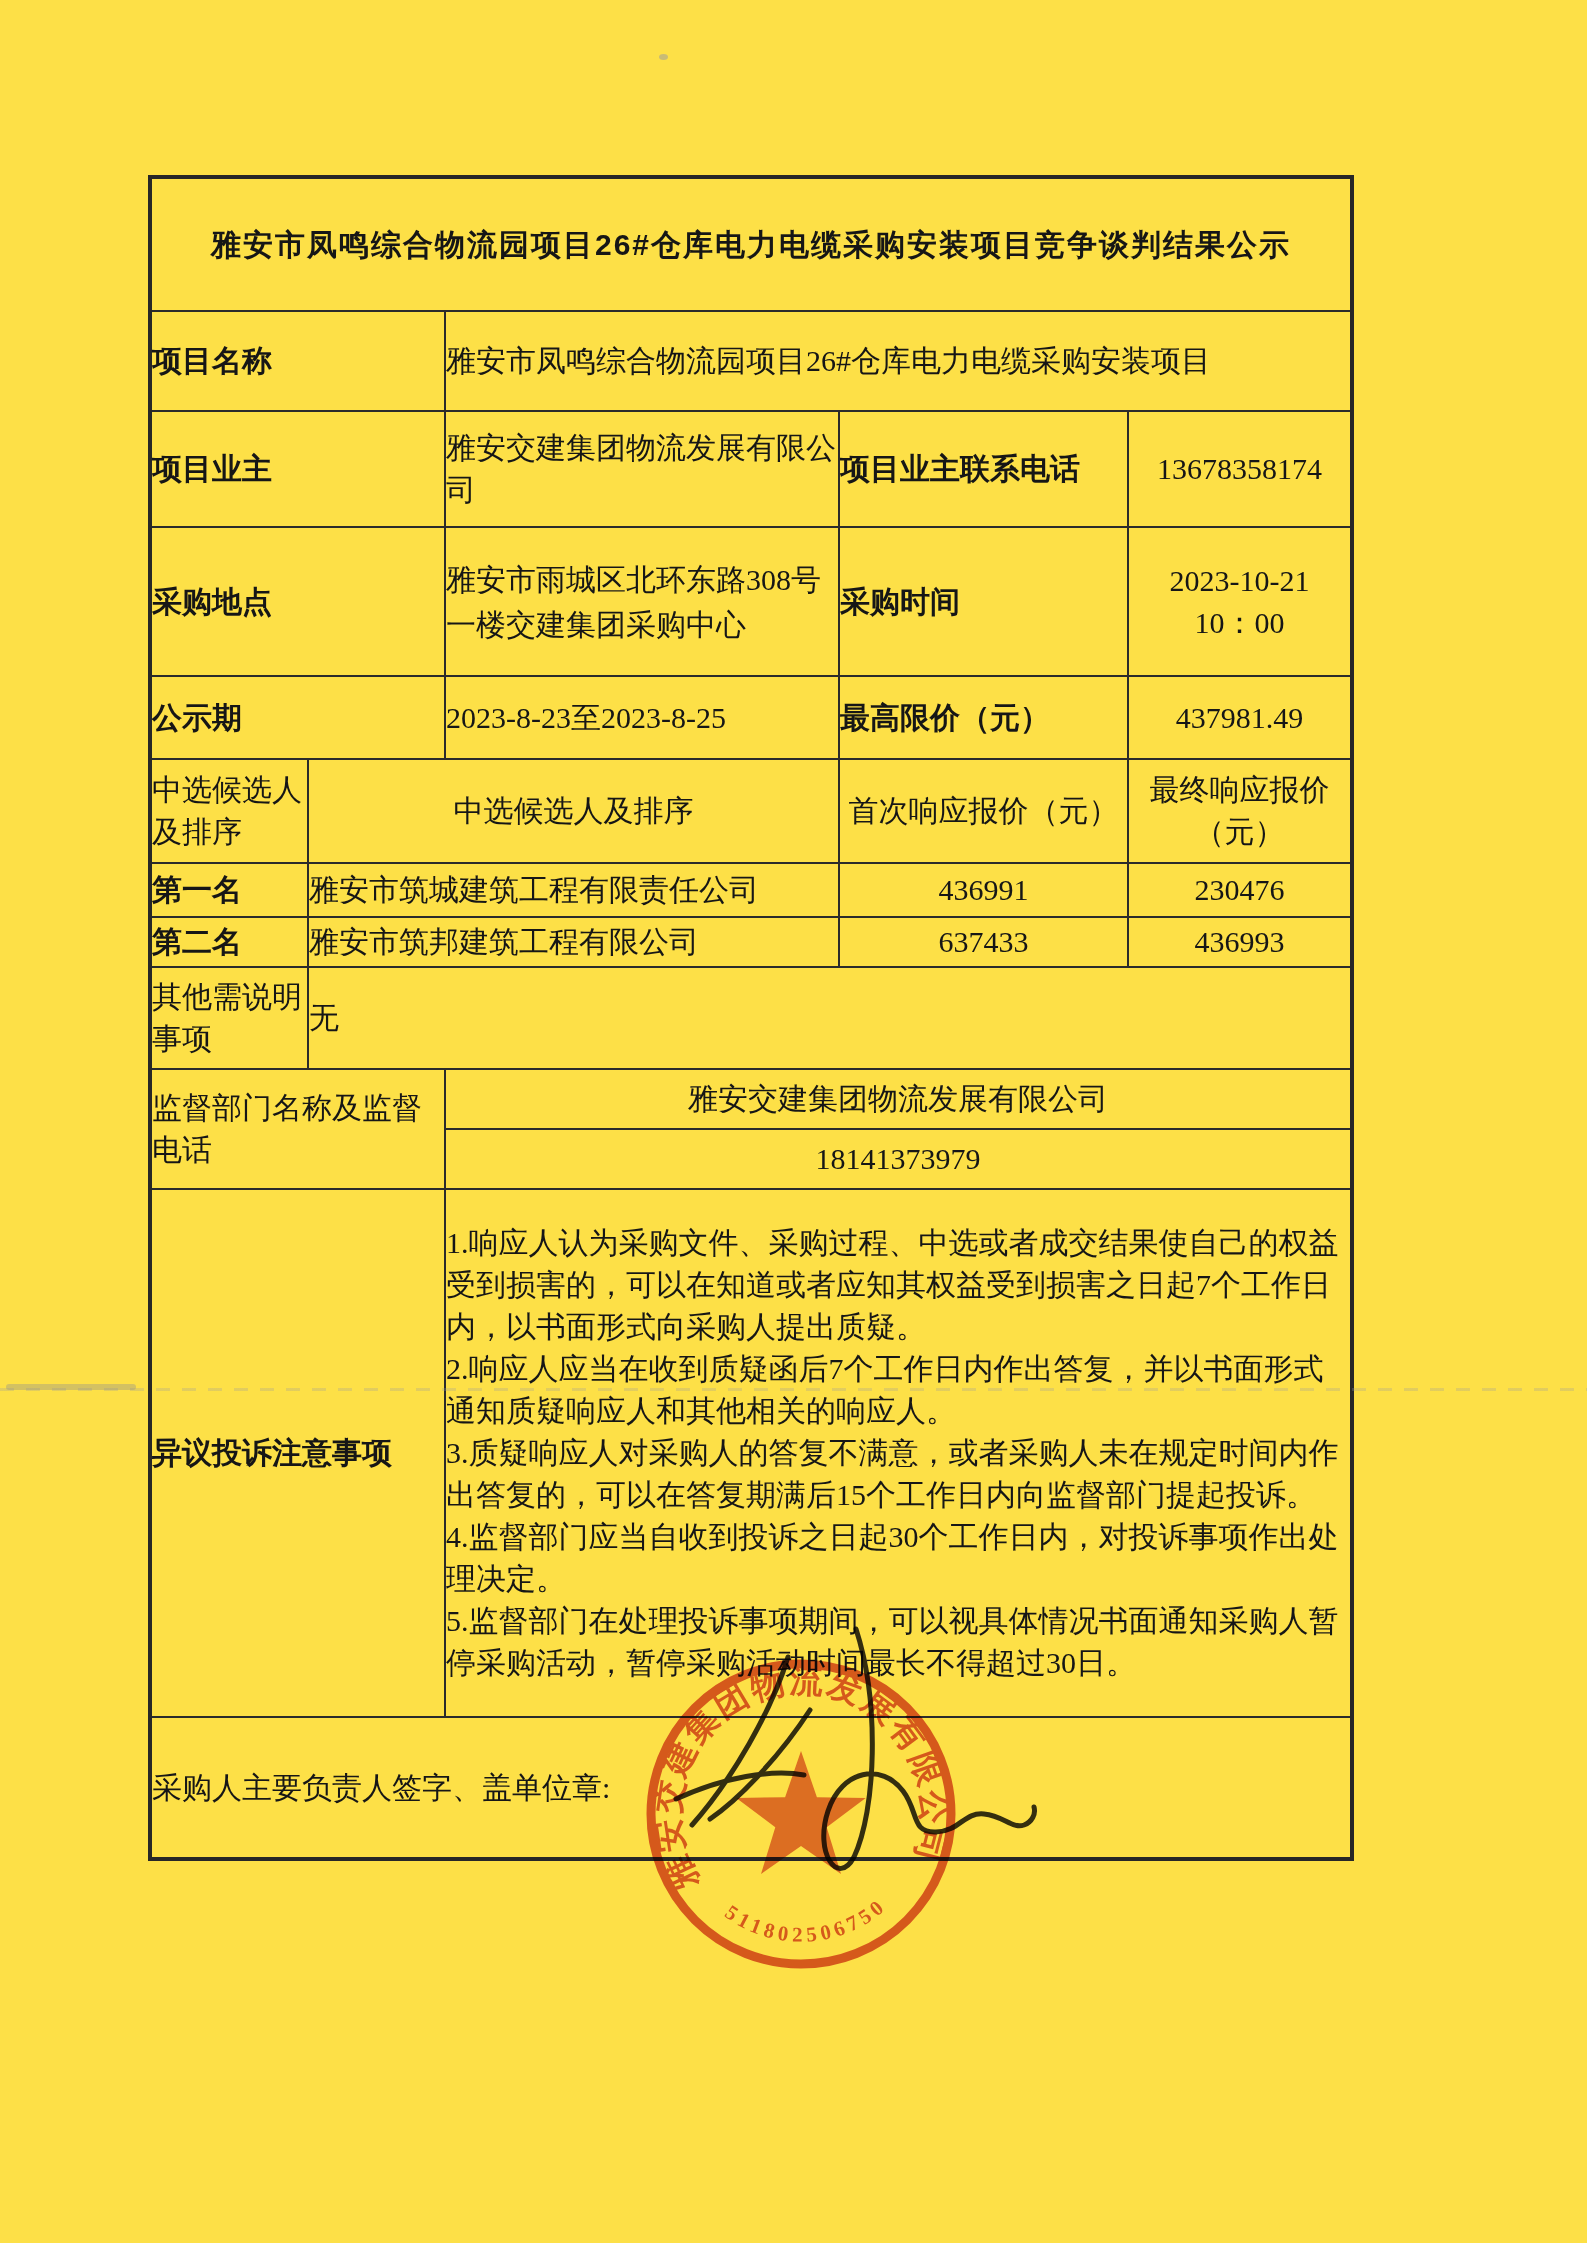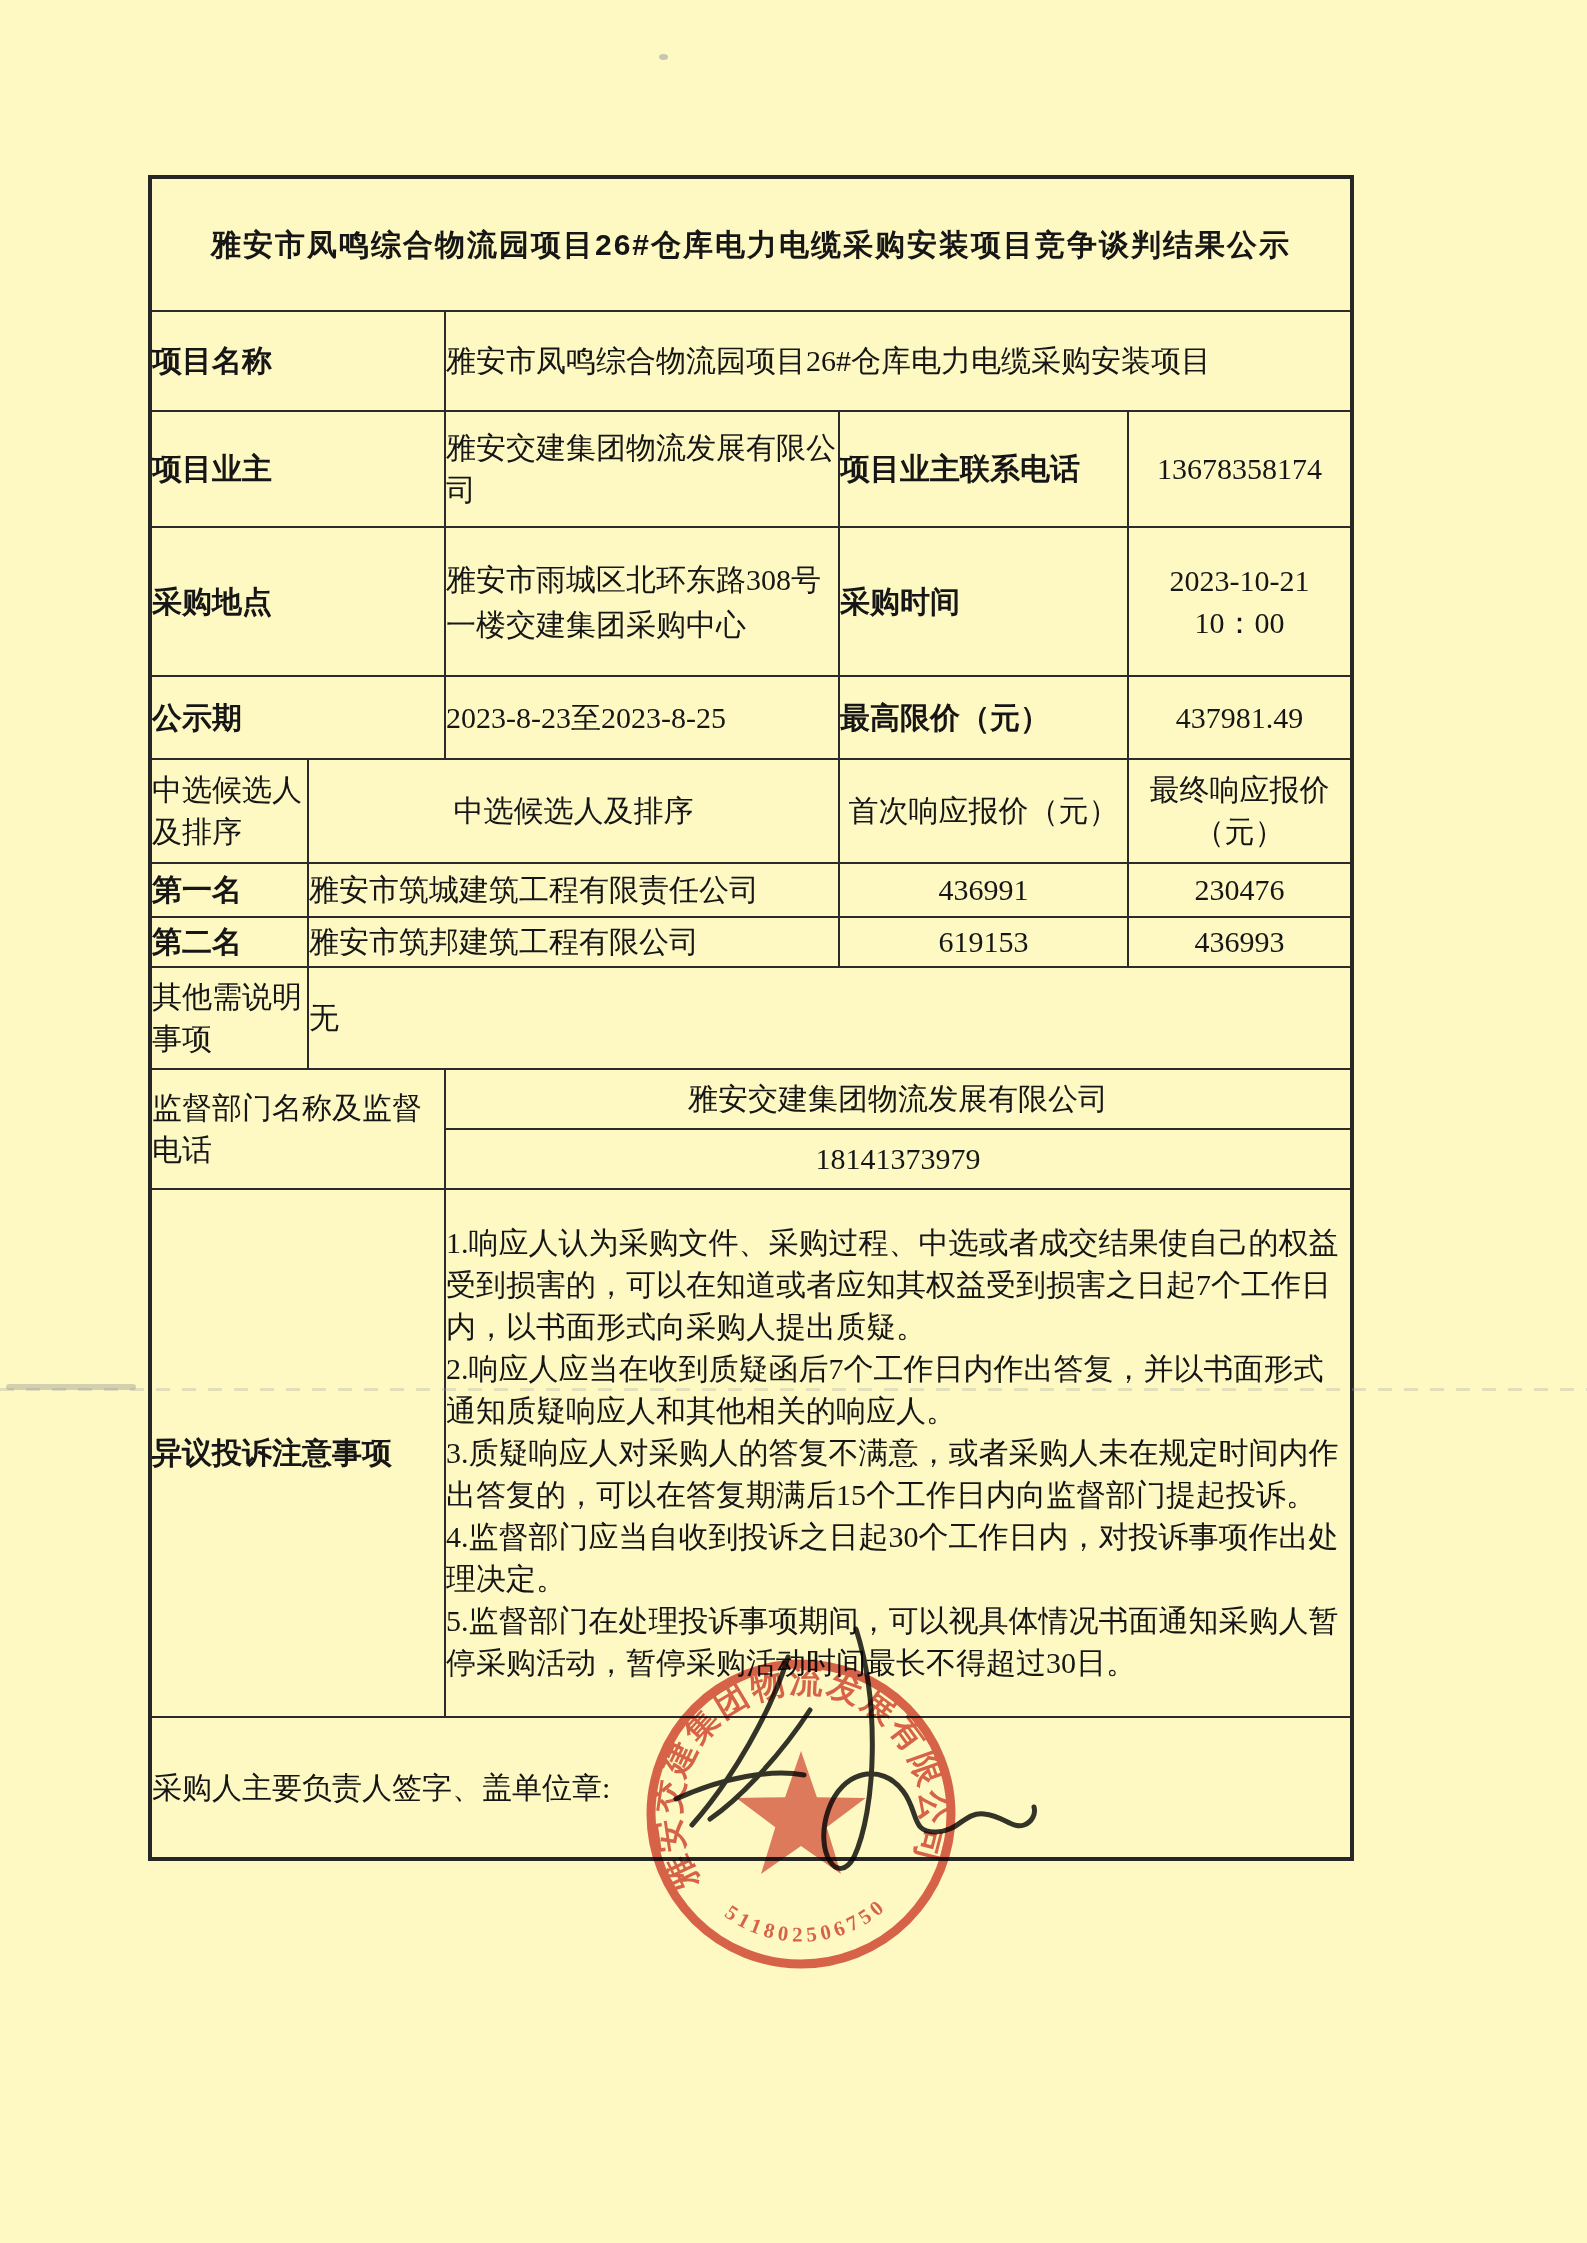--- a/index.html
+++ b/index.html
@@ -1,19 +1,19 @@
 <!DOCTYPE html>
 <html><head>
 <meta charset="utf-8">
 <style>
   html,body{margin:0;padding:0;background:#e8e8e8;}
   .page{
     position:relative;
     width:1587px;height:2243px;
-    background:#fef9c3;
+    background:#fde047;
     font-family:"Liberation Serif","DejaVu Serif",serif;
     color:#161616;
     overflow:hidden;
   }
   table.doc{
     position:absolute;left:148px;top:175px;
     width:1202px;
     border-collapse:collapse;
     table-layout:fixed;
     border:4px solid #272727;
@@ -139,21 +139,21 @@
     <tr style="height:54px">
       <td class="lbl">第一名</td>
       <td colspan="2" class="vl">雅安市筑城建筑工程有限责任公司</td>
       <td class="vc">436991</td>
       <td class="vc">230476</td>
     </tr>
 
     <tr style="height:50px">
       <td class="lbl">第二名</td>
       <td colspan="2" class="vl">雅安市筑邦建筑工程有限公司</td>
-      <td class="vc">619153</td>
+      <td class="vc">637433</td>
       <td class="vc">436993</td>
     </tr>
 
     <tr style="height:102px">
       <td class="lbl-c">其他需说明事项</td>
       <td colspan="4" class="vl">无</td>
     </tr>
 
     <tr style="height:60px">
       <td colspan="2" rowspan="2" class="sup-lbl">监督部门名称及监督电话</td>

